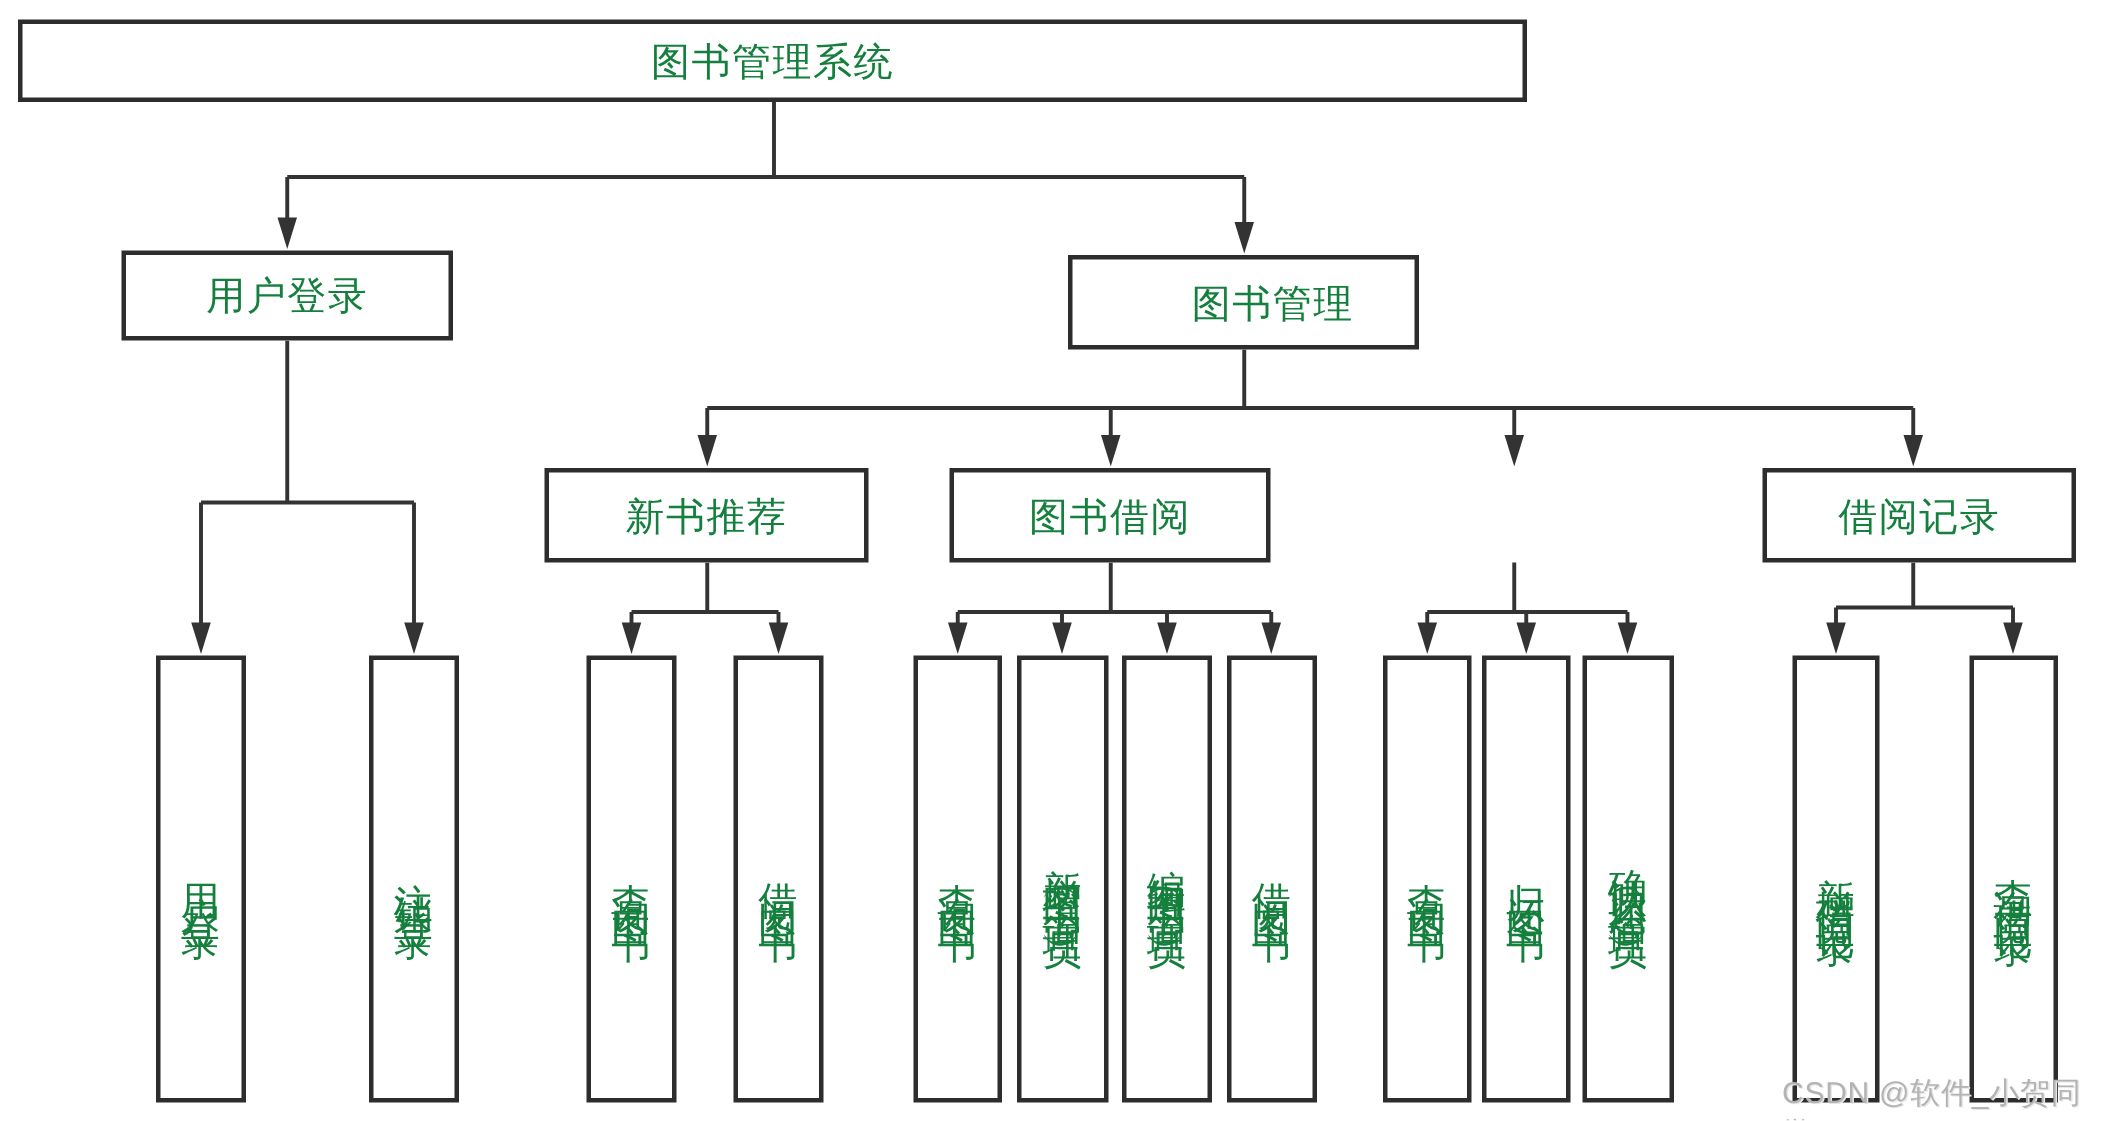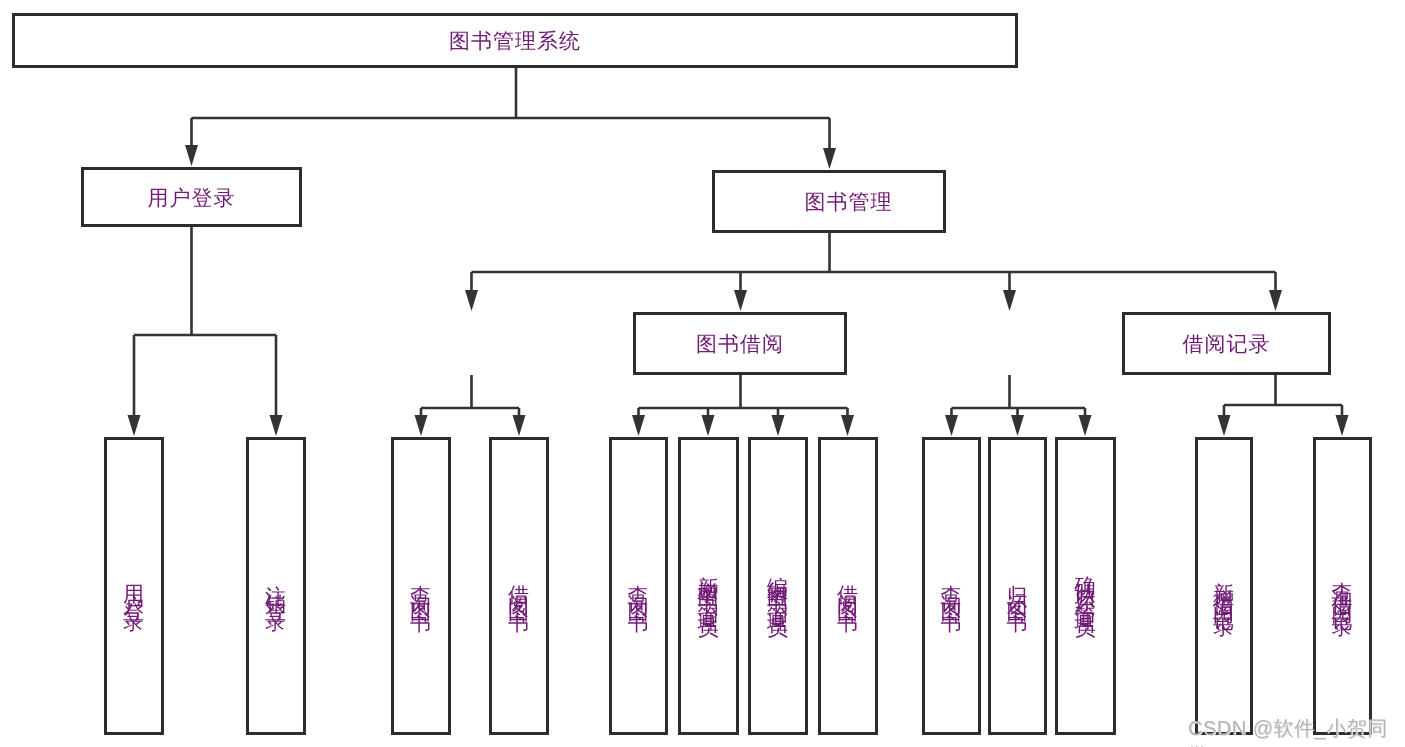--- a/index.html
+++ b/index.html
@@ -20,25 +20,25 @@
     left: 0;
     top: 0;
     width: 1405px;
     height: 747px;
   }
   .box {
     position: absolute;
     box-sizing: border-box;
     background: #ffffff;
     border: 3px solid #2d2d2d;
-    color: #701a75;
+    color: #15803d;
     display: flex;
     align-items: center;
     justify-content: center;
-    font-size: 21px;
+    font-size: 26px;
     line-height: 1;
     white-space: nowrap;
   }
   .h-box {
     letter-spacing: 1px;
   }
   .v-box {
     writing-mode: vertical-lr;
     text-orientation: mixed;
     letter-spacing: 9px;
@@ -106,22 +106,23 @@
       <polygon points="1217.5,415 1230.5,415 1224,436"></polygon>
       <polygon points="1335.5,415 1348.5,415 1342,436"></polygon>
     </g>
   </svg>
 
   <div class="box h-box" style="left:12px; top:13px; width:1006px; height:55px;">图书管理系统</div>
 
   <div class="box h-box" style="left:81px; top:167px; width:221px; height:60px;">用户登录</div>
   <div class="box h-box" style="left:712px; top:170px; width:234px; height:63px;padding-left:39px;">图书管理</div>
 
+  <div class="box h-box" style="left:363px; top:312px; width:216px; height:63px;">新书推荐</div>
   <div class="box h-box" style="left:633px; top:312px; width:214px; height:63px;">图书借阅</div>
-  <div class="box h-box" style="left:1122px; top:312px; width:209px; height:63px;">借阅记录</div>
+  <div class="box h-box" style="left:1175px; top:312px; width:209px; height:63px;">借阅记录</div>
 
   <div class="box v-box" style="left:104px; top:437px; width:60px; height:298px;">用户登录</div>
   <div class="box v-box" style="left:246px; top:437px; width:60px; height:298px;">注销登录</div>
 
   <div class="box v-box" style="left:391px; top:437px; width:60px; height:298px;">查询图书</div>
   <div class="box v-box" style="left:489px; top:437px; width:60px; height:298px;">借阅图书</div>
 
   <div class="box v-box" style="left:609px; top:437px; width:59px; height:298px;">查询图书</div>
   <div class="box v-box" style="left:678px; top:437px; width:61px; height:298px; letter-spacing:6px;">新增图书（管理员）</div>
   <div class="box v-box" style="left:748px; top:437px; width:60px; height:298px; letter-spacing:6px;">编辑图书（管理员）</div>

